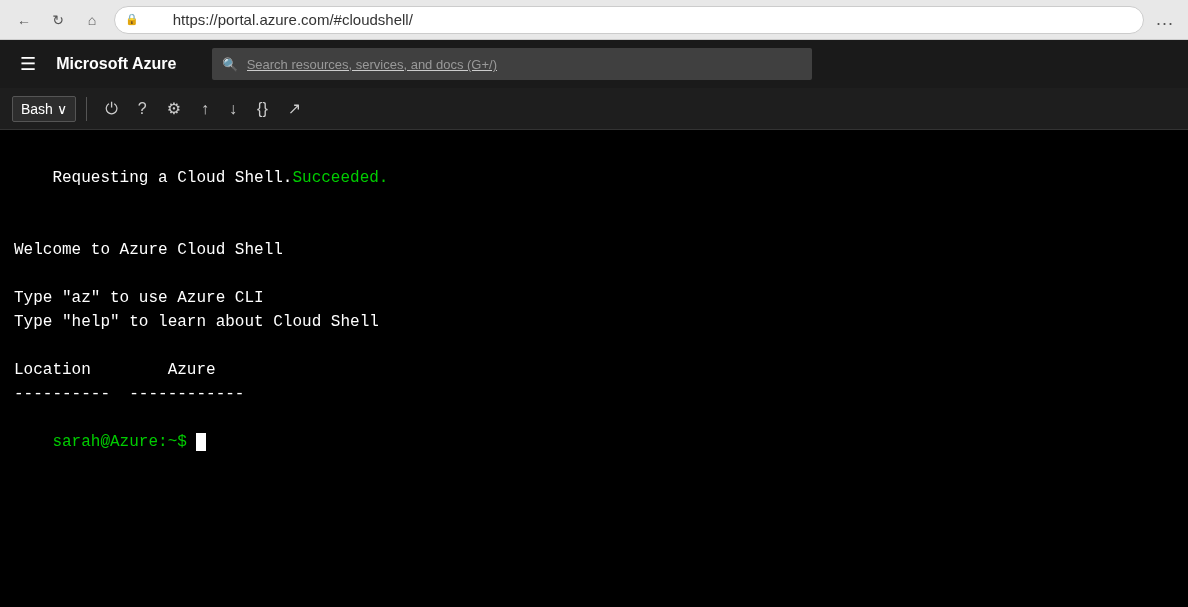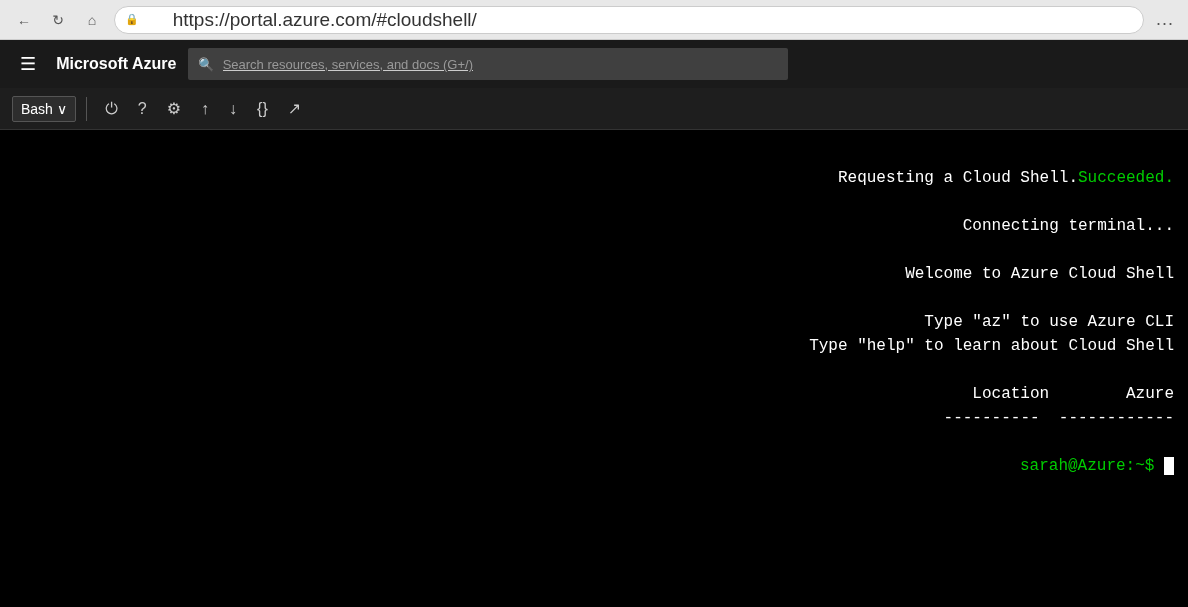--- a/index.html
+++ b/index.html
@@ -52,21 +52,21 @@
       display: flex;
       align-items: center;
       padding: 0 10px;
       gap: 6px;
     }
     .address-bar .lock-icon {
       color: #555;
       font-size: 11px;
     }
     .address-bar .url-text {
-      font-size: 19px;
+      font-size: 15px;
       color: #333;
       padding-left: 28px;
     }
     .browser-more {
       font-size: 18px;
       color: #555;
       cursor: pointer;
       padding: 0 4px;
       letter-spacing: 1px;
     }
@@ -85,21 +85,21 @@
       font-size: 18px;
       cursor: pointer;
       padding: 4px 8px;
       background: none;
       border: none;
     }
     .azure-logo {
       color: white;
       font-size: 16px;
       font-weight: 600;
-      margin-right: 0;
+      margin-right: 24px;
     }
     .azure-search {
       flex: 1;
       max-width: 600px;
       height: 32px;
       background: #404040;
       border: none;
       border-radius: 2px;
       display: flex;
       align-items: center;
@@ -171,21 +171,20 @@
       font-family: 'Courier New', Courier, monospace;
       font-size: 16px;
       line-height: 1.5;
       padding: 12px 14px;
       height: calc(607px - 40px - 48px - 42px);
       overflow-y: auto;
     }
     .terminal-line {
       white-space: pre;
       display: block;
-      text-align: right;
     }
     .green {
       color: #00cc00;
     }
     .white {
       color: #ffffff;
     }
     .cursor {
       display: inline-block;
       width: 10px;
@@ -235,21 +234,20 @@
   <button class="toolbar-btn">↑</button>
   <button class="toolbar-btn">↓</button>
   <button class="toolbar-btn">{}</button>
   <button class="toolbar-btn">↗</button>
 </div>
 
 <div class="terminal">
   <span class="terminal-line">
     <span class="white">Requesting a Cloud Shell.</span><span class="green">Succeeded.</span>
   </span>
-  <span class="terminal-line white">Connecting terminal...</span>
   <span class="terminal-line">&nbsp;</span>
   <span class="terminal-line white">Welcome to Azure Cloud Shell</span>
   <span class="terminal-line">&nbsp;</span>
   <span class="terminal-line white">Type "az" to use Azure CLI</span>
   <span class="terminal-line white">Type "help" to learn about Cloud Shell</span>
   <span class="terminal-line">&nbsp;</span>
   <span class="terminal-line white"><span>Location</span>        <span>Azure</span></span>
   <span class="terminal-line white"><span>----------</span>  <span>------------</span></span>
   <span class="terminal-line">
     <span class="green">sarah@Azure:~$ </span><span class="cursor"></span>

